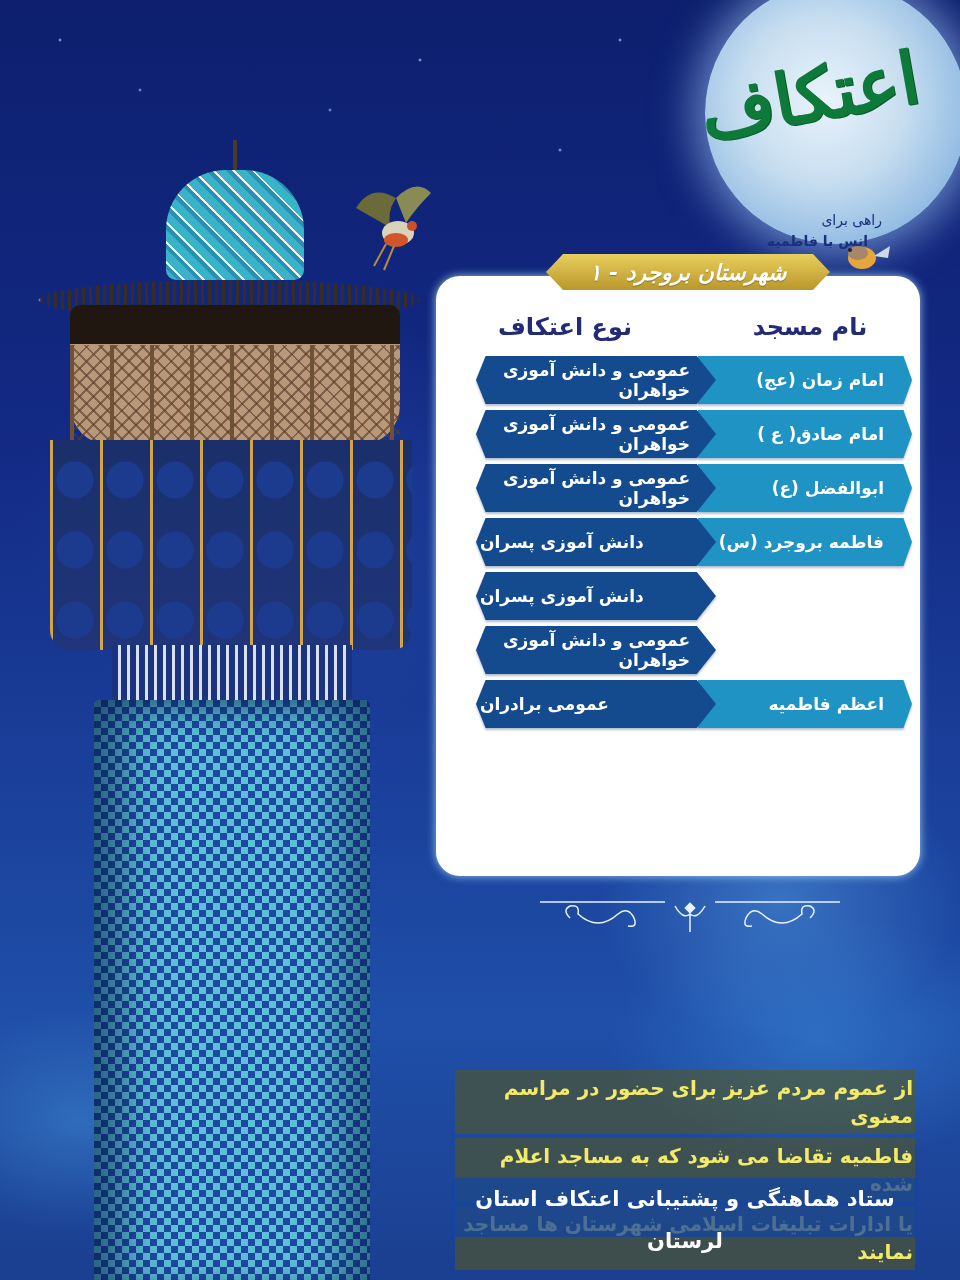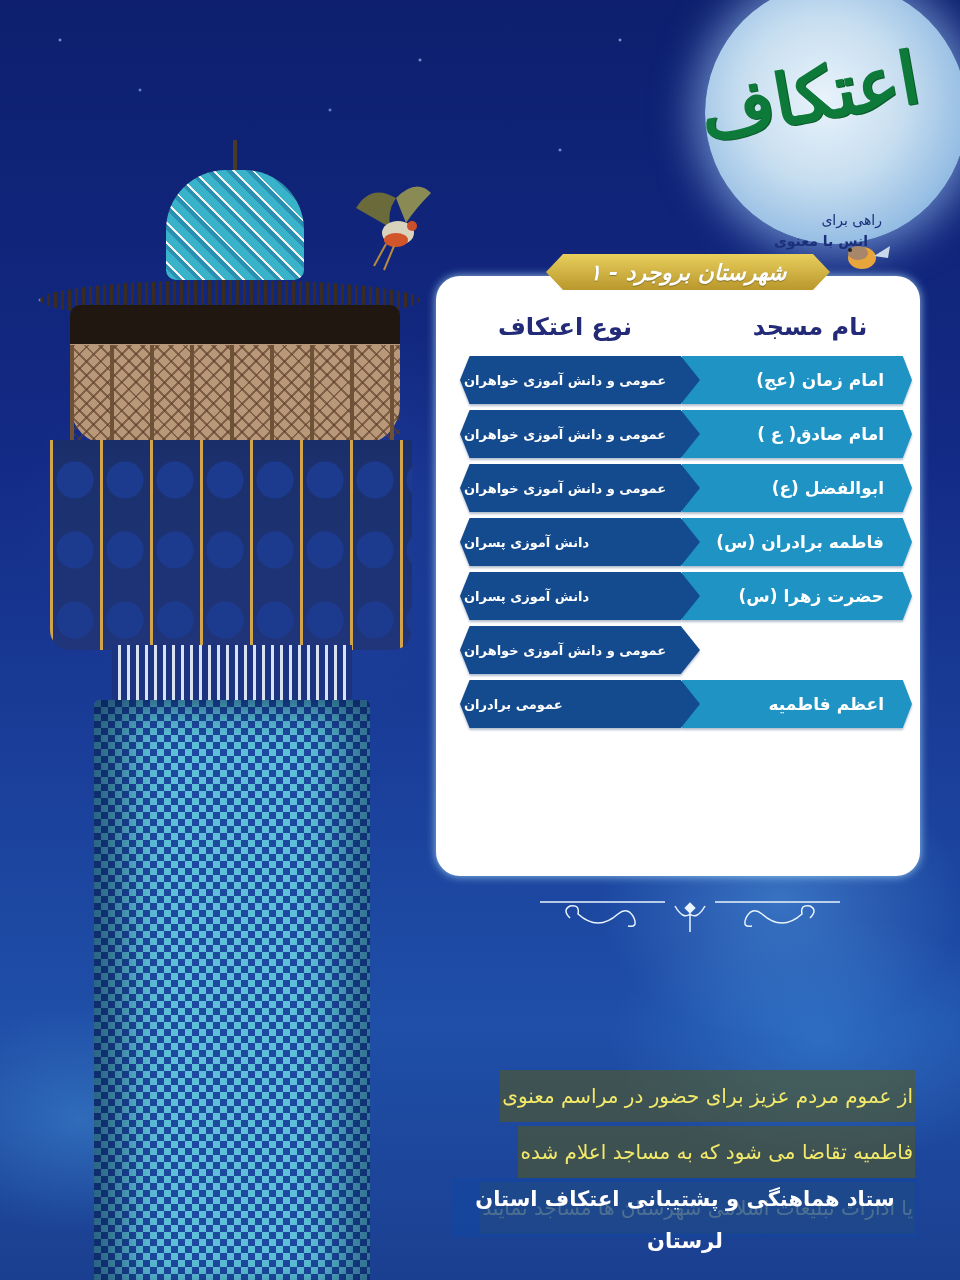--- a/index.html
+++ b/index.html
@@ -62,45 +62,45 @@
     background:linear-gradient(180deg,#e8cf5c,#b9972c);
     clip-path:polygon(6% 0,94% 0,100% 50%,94% 100%,6% 100%,0 50%);
     display:flex;align-items:center;justify-content:center;}
   .ribbon span{direction:rtl;color:#fff;font-weight:bold;font-size:22px;text-shadow:0 1px 1px rgba(0,0,0,.3);font-style:italic;}
   .col-head{position:absolute;top:300px;font-size:24px;font-weight:bold;color:#232b78;direction:rtl;margin-top:13px;}
   .col-head.name{left:740px;width:140px;text-align:center;}
   .col-head.type{left:490px;width:150px;text-align:center;}
   .rows{position:absolute;left:460px;top:356px;width:452px;}
   .row{position:relative;height:48px;margin-bottom:6px;display:flex;
     filter:drop-shadow(0 2px 1px rgba(0,40,90,.3));}
-  .row .type{flex:0 0 240px;background:#144a8e;color:#fff;font-weight:bold;font-size:13px;direction:rtl;
+  .row .type{flex:0 0 240px;background:#144a8e;color:#fff;font-weight:bold;font-size:17px;direction:rtl;
     display:flex;align-items:center;justify-content:flex-end;padding-right:26px;padding-left:4px;box-sizing:border-box;
-    clip-path:polygon(4% 0,92% 0,100% 50%,92% 100%,4% 100%,0 50%);z-index:2;margin-right:-18px;}
+    clip-path:polygon(4% 0,92% 0,100% 50%,92% 100%,4% 100%,0 50%);z-index:2;margin-right:-18px;margin-left:16px;}
   .row .name{flex:1;background:#1f93c3;color:#fff;font-weight:bold;font-size:17px;direction:rtl;
     display:flex;align-items:center;justify-content:flex-start;padding-right:28px;box-sizing:border-box;
     clip-path:polygon(0 0,96% 0,100% 50%,96% 100%,0 100%);}
   .ornament{position:absolute;left:540px;top:900px;width:300px;height:36px;}
   .notice{position:absolute;left:455px;top:1070px;width:460px;direction:rtl;text-align:right;}
-  .notice p{margin:0 0 4px 0;font-size:20px;font-weight:normal;color:#f3ea6a;line-height:28px;
-    background:rgba(90,90,20,.55);display:inline-block;padding:12px 2px;}
+  .notice p{margin:0 0 4px 0;font-size:20px;font-weight:bold;color:#f3ea6a;line-height:28px;
+    background:rgba(90,90,20,.55);display:inline-block;padding:4px 2px;}
   .notice .line{display:block;}
   .footer{position:absolute;left:452px;top:1178px;width:466px;height:59px;background:rgba(20,70,160,.75);
     direction:rtl;text-align:center;color:#fff;font-weight:bold;font-size:21px;line-height:42px;}
 </style>
 </head>
 <body>
 
 <div class="poster">
   <div class="stars"></div>
 
   <div class="moon"></div>
   <div class="logo">
     <div class="logo-main">اعتکاف</div>
     <div class="logo-sub1">راهی برای</div>
-    <div class="logo-sub2">انس با معنوی</div>
+    <div class="logo-sub2">انس با فاطمیه</div>
   </div>
 
   <div>
     <div class="spire"></div>
     <div class="dome"></div>
     <div class="fringe"></div>
     <div class="balcony">
       <div class="balcony-lattice"></div>
     </div>
     <div class="muqarnas"></div>
@@ -139,25 +139,24 @@
     <div class="row">
       <div class="type">عمومی و دانش آموزی خواهران</div>
       <div class="name">امام صادق( ع )</div>
     </div>
     <div class="row">
       <div class="type">عمومی و دانش آموزی خواهران</div>
       <div class="name">ابوالفضل (ع)</div>
     </div>
     <div class="row">
       <div class="type">دانش آموزی پسران</div>
-      <div class="name">فاطمه برادران (س)</div>
+      <div class="name">فاطمه بروجرد (س)</div>
     </div>
     <div class="row">
       <div class="type">دانش آموزی پسران</div>
-      <div class="name">حضرت زهرا (س)</div>
     </div>
     <div class="row">
       <div class="type">عمومی و دانش آموزی خواهران</div>
     </div>
     <div class="row">
       <div class="type">عمومی برادران</div>
       <div class="name">اعظم فاطمیه</div>
     </div>
   </div>
 

